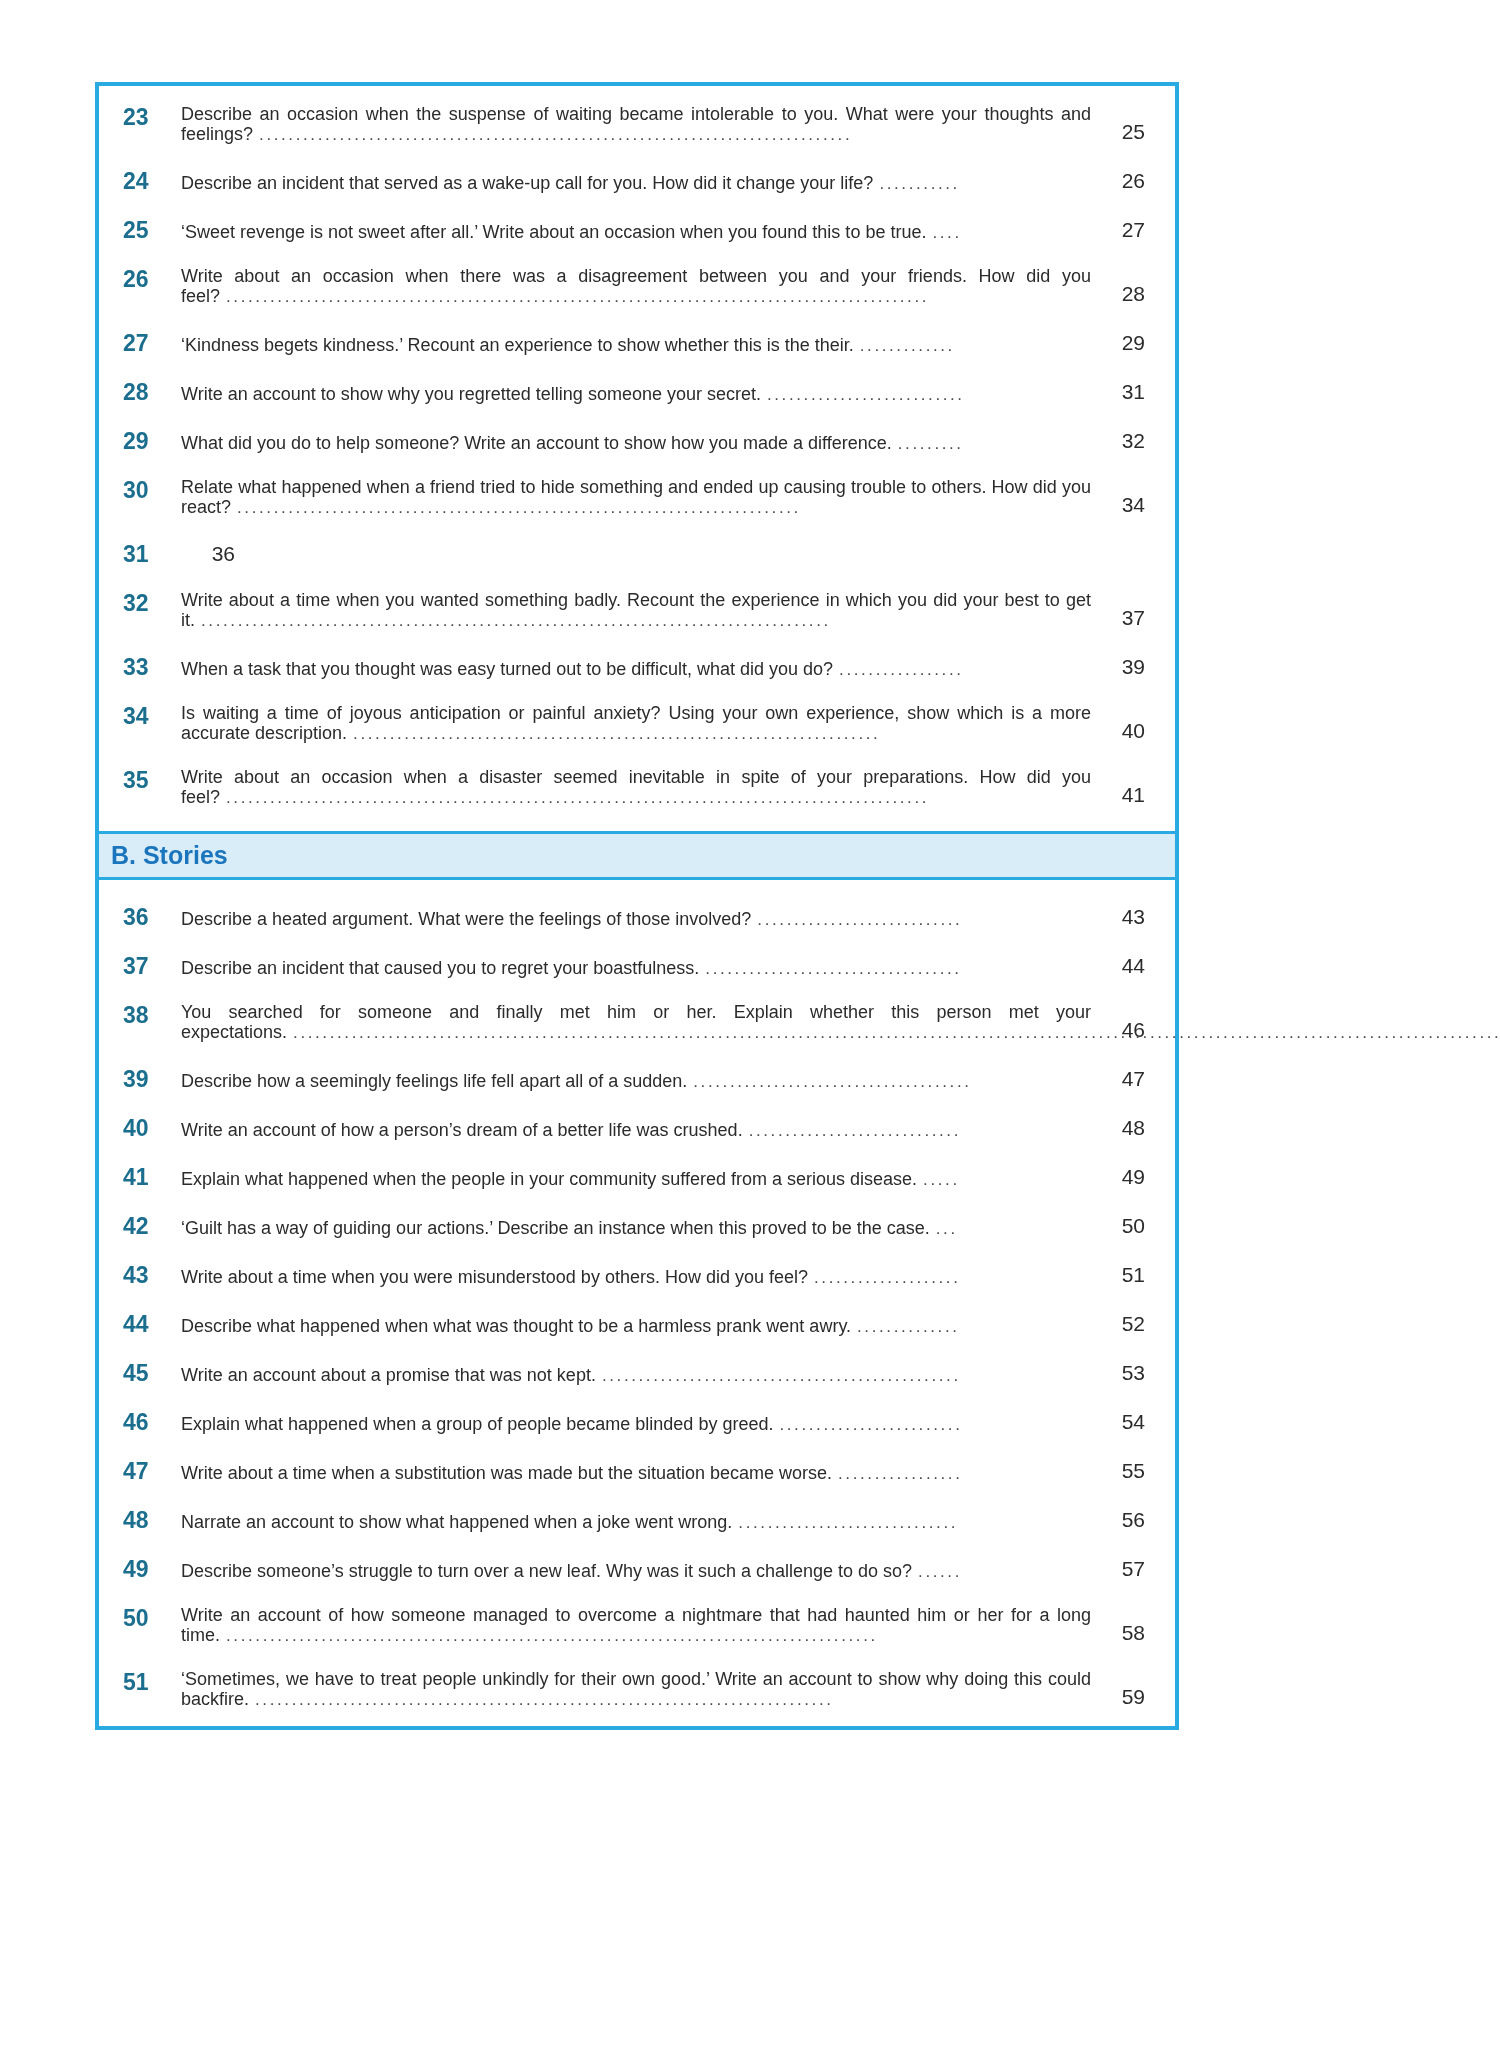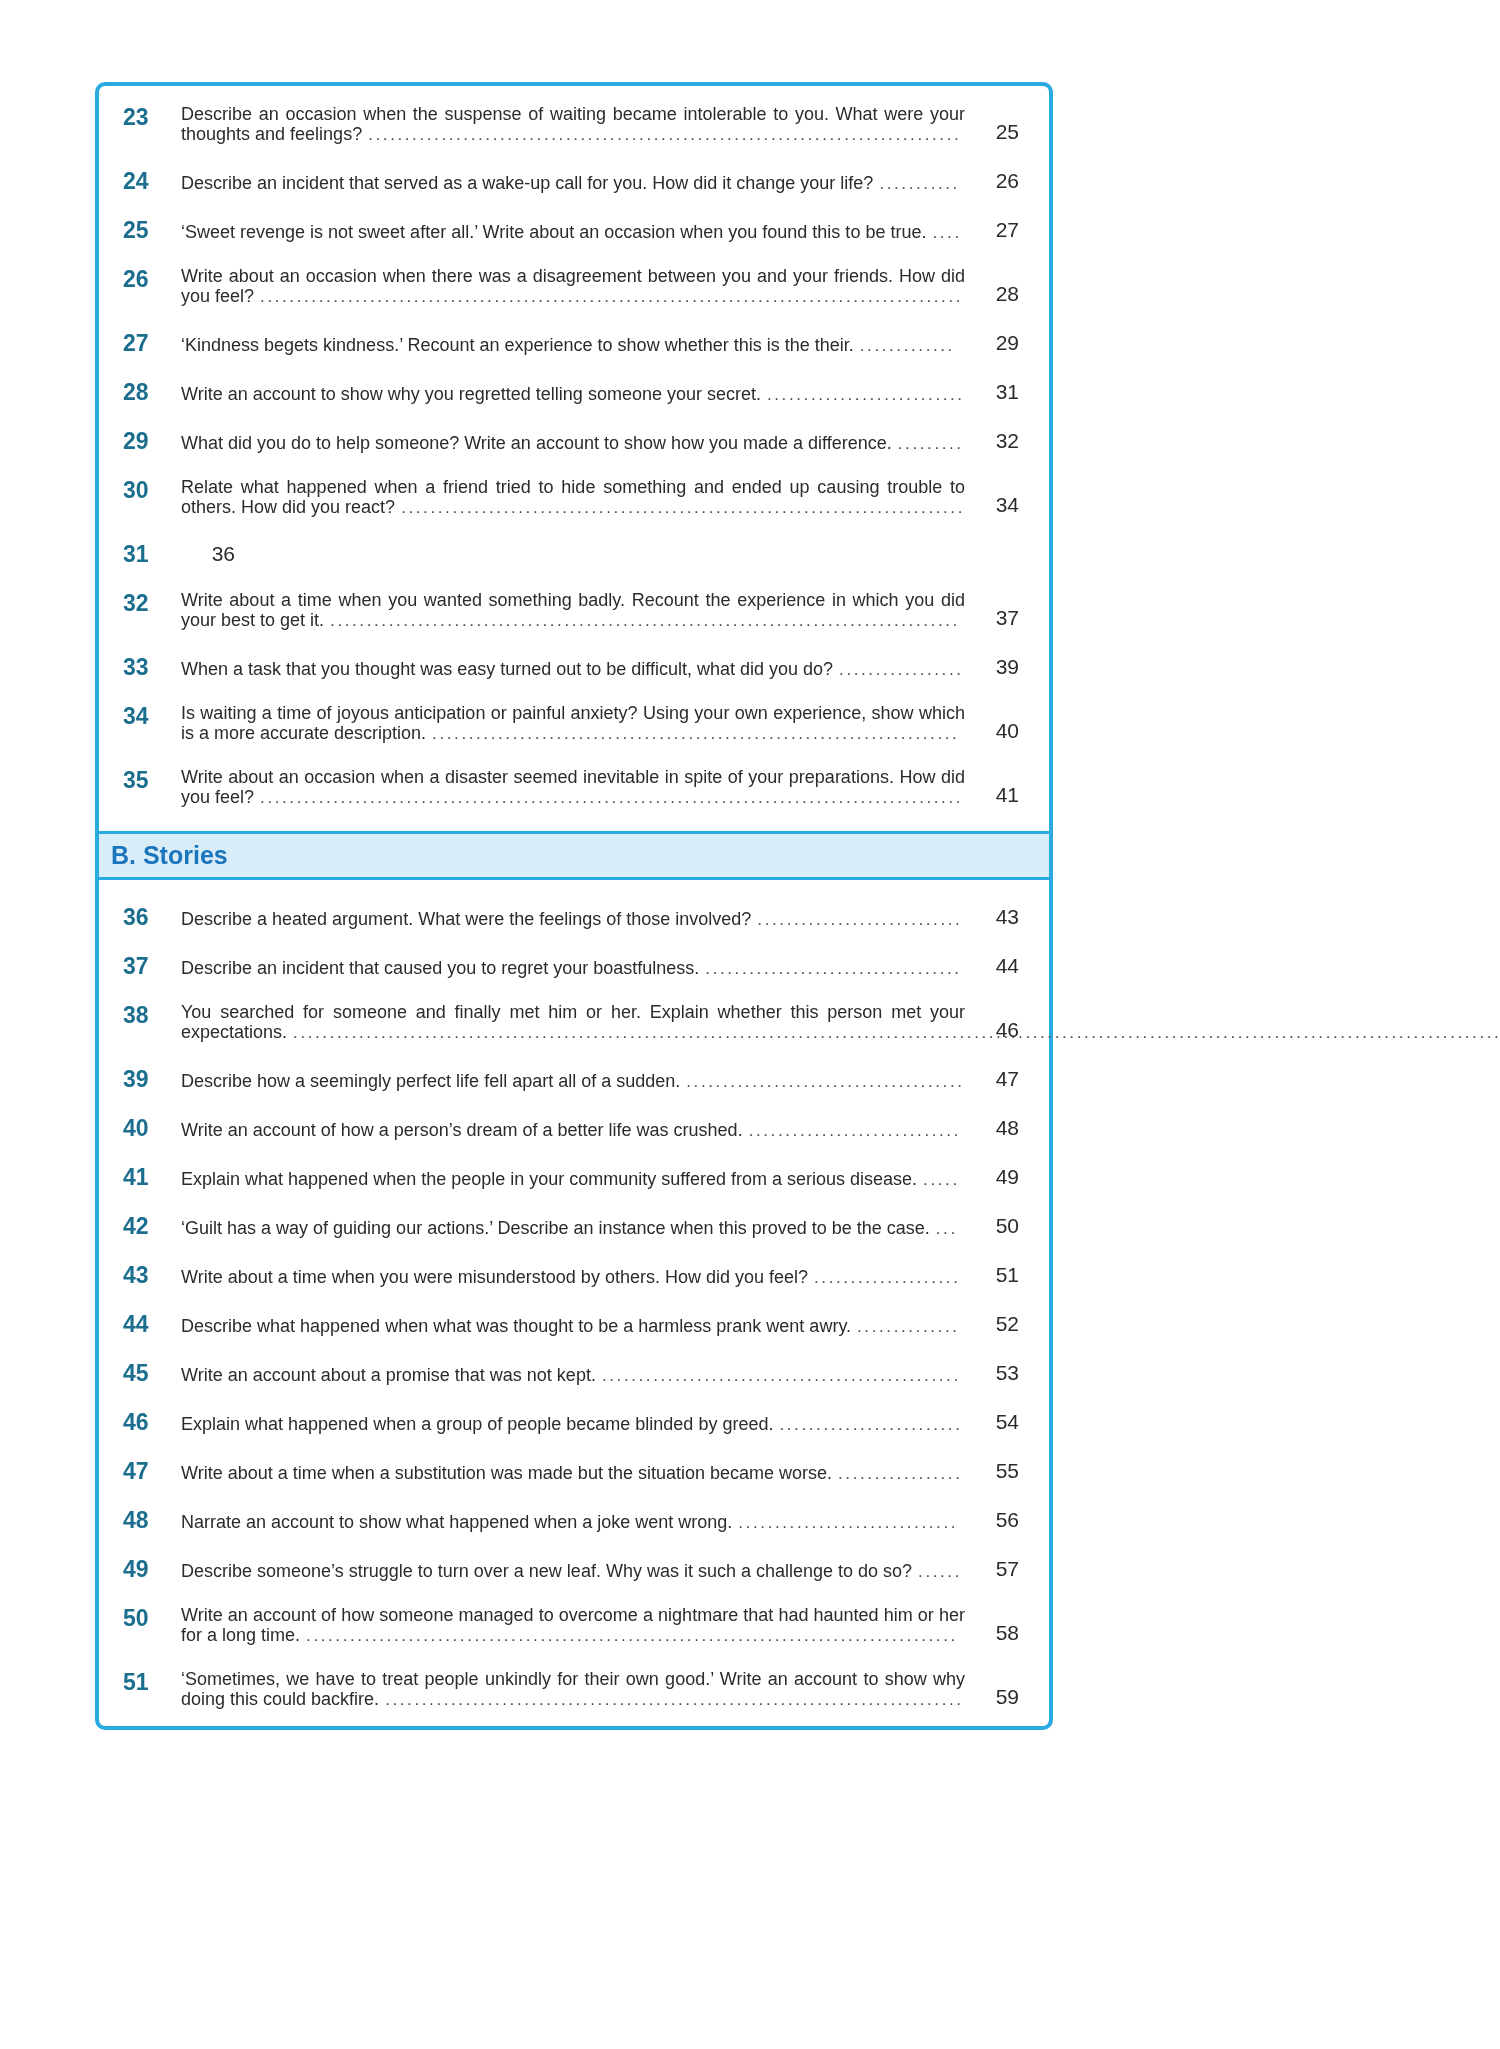--- a/index.html
+++ b/index.html
@@ -9,24 +9,24 @@
     background: #ffffff;
     font-family: "Liberation Sans", "DejaVu Sans", sans-serif;
     color: var(--body-text, #2b2b2b);
     overflow: hidden;
     position: relative;
   }
   .box {
     position: absolute;
     left: 95px;
     top: 82px;
-    width: 958px;
+    width: 1084px;
     box-sizing: border-box;
     border: 4px solid var(--border, #29ABE2);
-    border-radius: 10px;
+    border-radius: 0;
     background: #ffffff;
     padding: 18px 0 14px;
   }
   .entry {
     display: flex;
     align-items: flex-end;
     padding: 0 30px 0 24px;
     margin-bottom: 23px;
   }
   .entry:last-child { margin-bottom: 2px; }
@@ -172,21 +172,21 @@
   </div>
 
   <div class="entry">
     <div class="num">38</div>
     <div class="body"><span>You searched for someone and finally met him or her. Explain whether this person met your expectations.</span><span class="leader">................................................................................................................................................................................................................................................</span></div>
     <div class="pg">46</div>
   </div>
 
   <div class="entry">
     <div class="num">39</div>
-    <div class="body"><span>Describe how a seemingly perfect life fell apart all of a sudden.</span><span class="leader">......................................</span></div>
+    <div class="body"><span>Describe how a seemingly feelings life fell apart all of a sudden.</span><span class="leader">......................................</span></div>
     <div class="pg">47</div>
   </div>
 
   <div class="entry">
     <div class="num">40</div>
     <div class="body"><span>Write an account of how a person’s dream of a better life was crushed.</span><span class="leader">.............................</span></div>
     <div class="pg">48</div>
   </div>
 
   <div class="entry">

